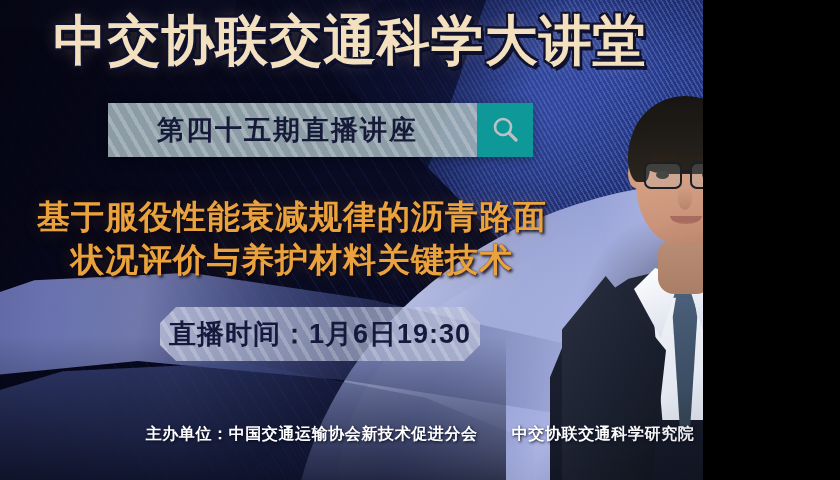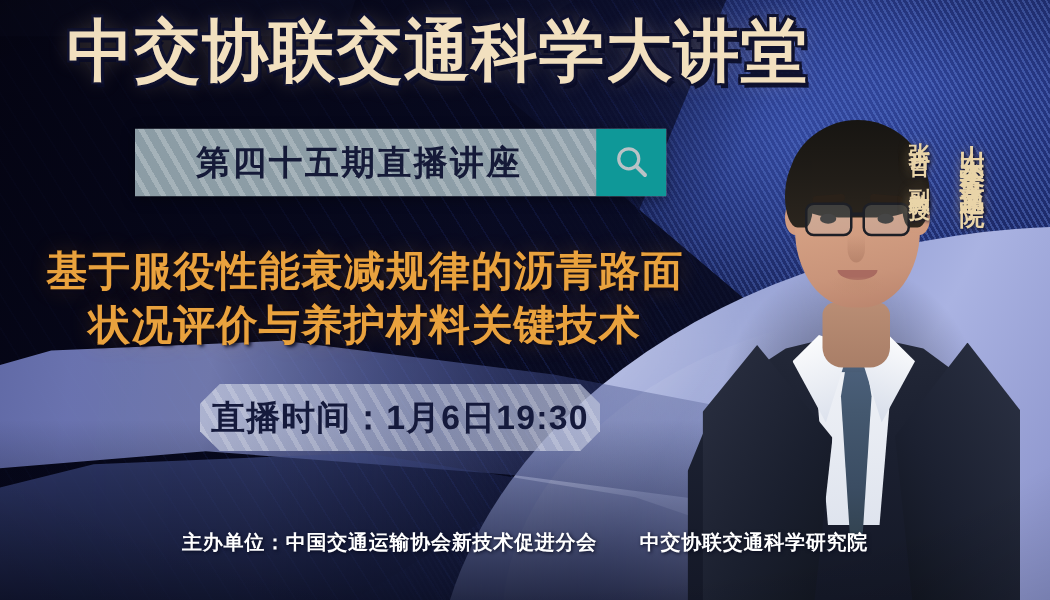--- a/index.html
+++ b/index.html
@@ -1,21 +1,21 @@
 <!DOCTYPE html>
 <html lang="zh"><head>
 <meta charset="utf-8">
 <title>Live Lecture Poster</title>
 <style>
   html,body{margin:0;padding:0;background:#000;}
   *{box-sizing:border-box;}
 
   #poster{
     position:relative;
-    width:840px;height:480px;
+    width:703px;height:480px;
     overflow:hidden;
     font-family:"Liberation Sans","DejaVu Sans",sans-serif;
     background:#090a22;
     user-select:none;
   }
 
   
   .bg-base{
     position:absolute;inset:0;
     background:

